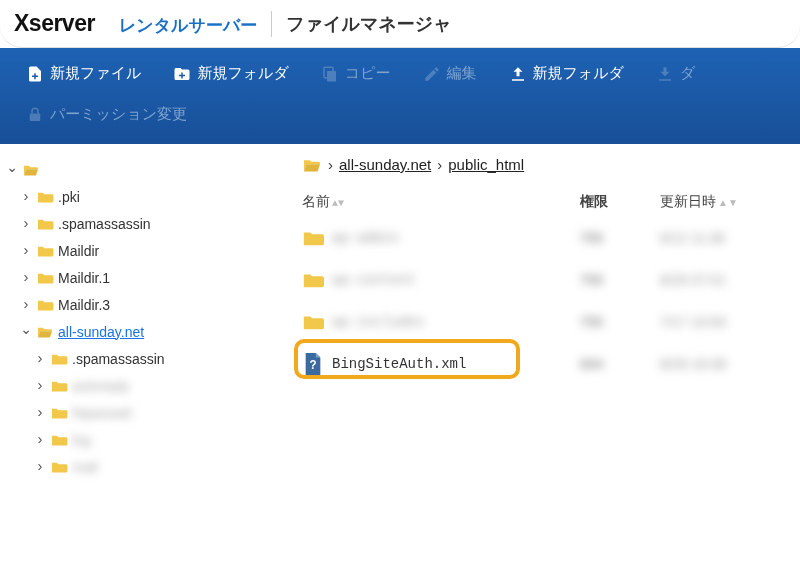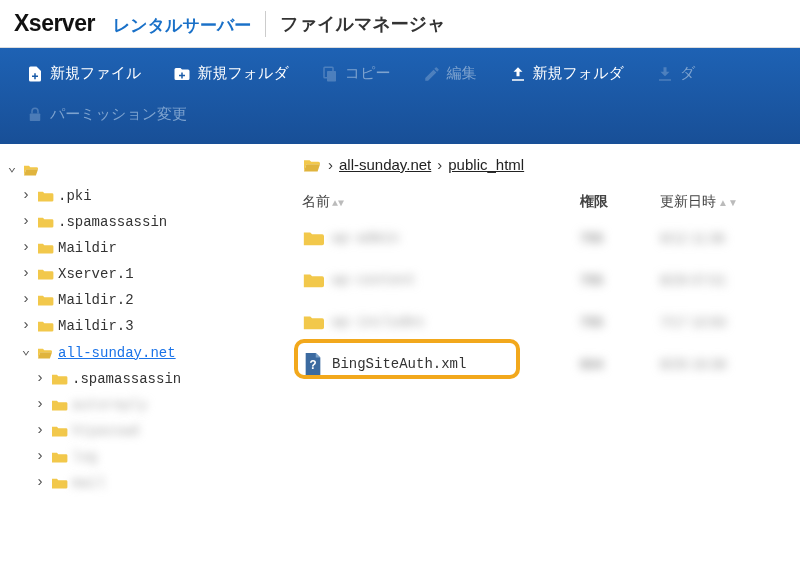--- a/index.html
+++ b/index.html
@@ -1,35 +1,35 @@
 <!DOCTYPE html>
 <html><head>
 <meta charset="utf-8">
 <style>
   * { box-sizing: border-box; margin: 0; padding: 0; }
   body { font-family: "Hiragino Kaku Gothic ProN", Meiryo, sans-serif; width: 800px; height: 562px; background: #fff; overflow: hidden; font-size: 14px; color: #333; }
   
-  .header { height: 48px; display: flex; align-items: center; padding: 16px 14px; border-bottom: 1px solid #ddd; }
+  .header { height: 48px; display: flex; align-items: center; padding: 16px 14px; border-bottom: 1px solid #ddd; border-radius: 22px; }
   .logo { display: flex; align-items: baseline; gap: 2px; }
   .logo-x { font-weight: 900; font-size: 23px; color: #111; letter-spacing: -0.5px; }
-  .logo-sub { font-weight: 700; font-size: 17px; color: #1970c8; margin-left: 16px; }
+  .logo-sub { font-weight: 700; font-size: 17px; color: #1970c8; margin-left: 22px; }
   .logo-divider { width: 1px; height: 26px; background: #ccc; margin: 0 14px; }
   .logo-app { font-weight: 700; font-size: 18px; color: #333; }
   
   .toolbar { background: #1a5ba8; background: linear-gradient(#1e62b4,#184f97); height: 96px; display: flex; flex-wrap: wrap; align-items: flex-start; padding: 6px 10px 8px 10px; gap: 0; }
   .tb-btn { display: flex; align-items: center; gap: 6px; color: #fff; padding: 10px 16px; cursor: pointer; font-size: 15px; }
   .tb-btn.disabled { color: #7ea3cf; cursor: default; }
   .tb-btn svg { width: 18px; height: 18px; flex-shrink: 0; }
   .tb-btn.disabled svg { opacity: 0.5; }
   .tb-row2 { width: 100%; display: flex; }
   
   .main { display: flex; height: calc(562px - 48px - 96px); }
   .sidebar { width: 284px; padding: 12px 6px 12px 6px; border-right: none; overflow: hidden; }
   .tree ul { list-style: none; }
-  .tree li { line-height: 24px; white-space: nowrap; font-family: Liberation Mono, monospace; }
+  .tree li { line-height: 24px; white-space: nowrap; }
   .tree .node { display: flex; align-items: center; gap: 4px; cursor: pointer; padding: 1px 0; }
   .tree .chev { width: 12px; text-align: center; color: #555; font-size: 11px; display:inline-block; }
   .tree .chev.down::before { content: "⌄"; font-size:14px; position:relative; top:-2px;}
   .tree .chev.right::before { content: "›"; font-size:15px; }
   .tree .folder-icon { width: 18px; height: 14px; display:inline-block; }
   .tree .label { font-size: 14px; color: #333; }
   .tree .blurred .label { filter: blur(4px); color:#aaa; }
   .tree .active > .node .label { color: #1a73e8; text-decoration: underline; }
   .indent1 { padding-left: 14px; }
   
@@ -161,30 +161,21 @@
                   </svg>
                   <span class="label">Maildir</span>
                 </div>
               </li>
             <li>
                 <div class="node">
                   <span class="chev right"></span>
                   <svg class="folder-icon" viewBox="0 0 24 20">
                     <path class="folder-svg-yellow" d="M2 4h7l2 2h11a2 2 0 0 1 2 2v8a2 2 0 0 1-2 2H2z"></path>
                   </svg>
-                  <span class="label">Xserver.1</span>
-                </div>
-              </li>
-            <li>
-                <div class="node">
-                  <span class="chev right"></span>
-                  <svg class="folder-icon" viewBox="0 0 24 20">
-                    <path class="folder-svg-yellow" d="M2 4h7l2 2h11a2 2 0 0 1 2 2v8a2 2 0 0 1-2 2H2z"></path>
-                  </svg>
-                  <span class="label">Maildir.2</span>
+                  <span class="label">Maildir.1</span>
                 </div>
               </li>
             <li>
                 <div class="node">
                   <span class="chev right"></span>
                   <svg class="folder-icon" viewBox="0 0 24 20">
                     <path class="folder-svg-yellow" d="M2 4h7l2 2h11a2 2 0 0 1 2 2v8a2 2 0 0 1-2 2H2z"></path>
                   </svg>
                   <span class="label">Maildir.3</span>
                 </div>

